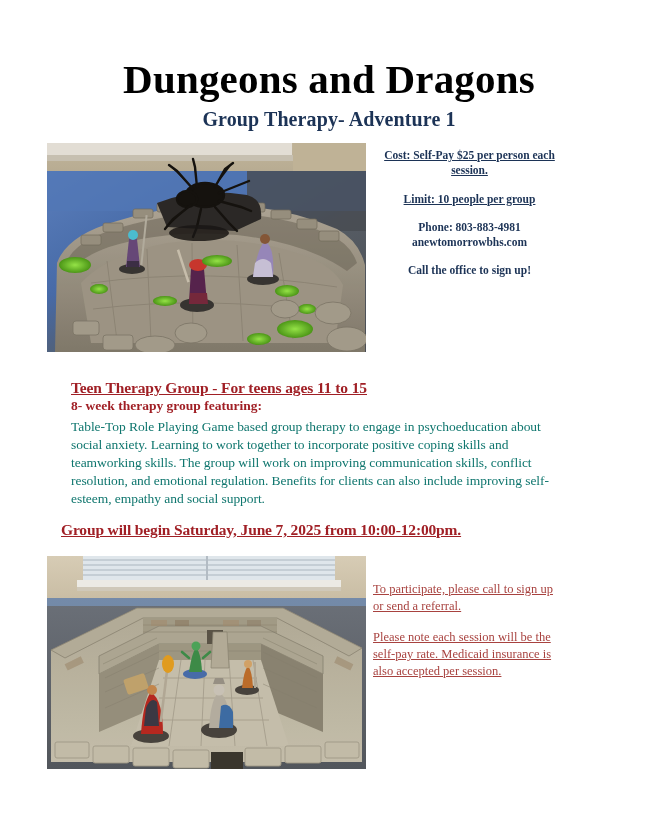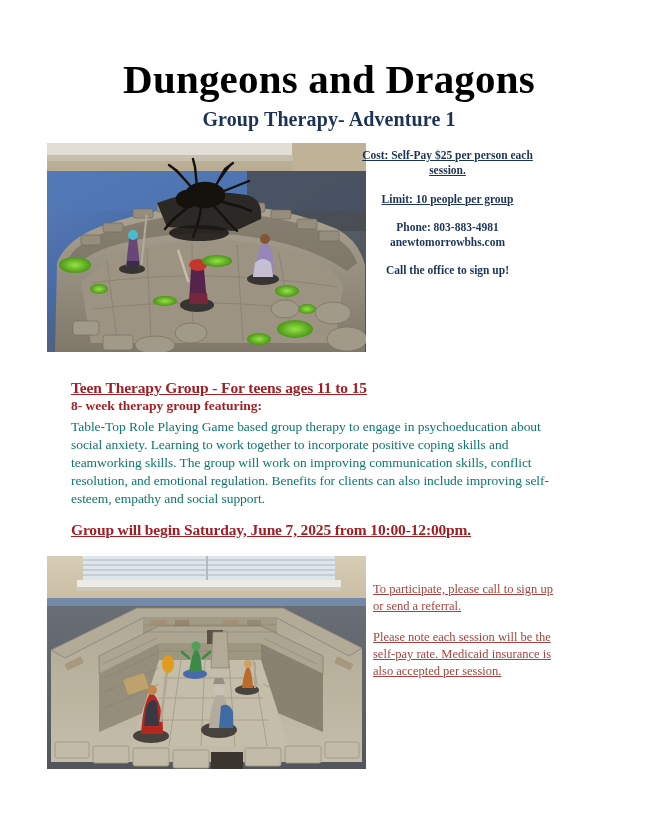--- a/index.html
+++ b/index.html
@@ -55,21 +55,21 @@
     left: 47px;
     top: 556px;
     width: 319px;
     height: 213px;
   }
   .photo svg { display: block; width: 100%; height: 100%; }
 
   
   .info-col {
     position: absolute;
-    left: 350px;
+    left: 372px;
     top: 148px;
     width: 195px;
     text-align: center;
     color: #1c3356;
     font-size: 11.5px;
     font-weight: bold;
     line-height: 1.33;
   }
   .info-col .blk { margin-bottom: 13px; }
   .info-col .blk:last-child { margin-bottom: 8px; }
@@ -102,21 +102,21 @@
     font-size: 13.5px;
     font-weight: normal;
     color: #0f766e;
     line-height: 1.34;
     letter-spacing: -0.05px;
   }
 
   
   .start-line {
     position: absolute;
-    left: 71px;
+    left: 61px;
     top: 521px;
     width: 520px;
     font-size: 15.5px;
     font-weight: bold;
     color: #a01f25;
     text-decoration: underline;
     letter-spacing: -0.15px;
   }
 
   

